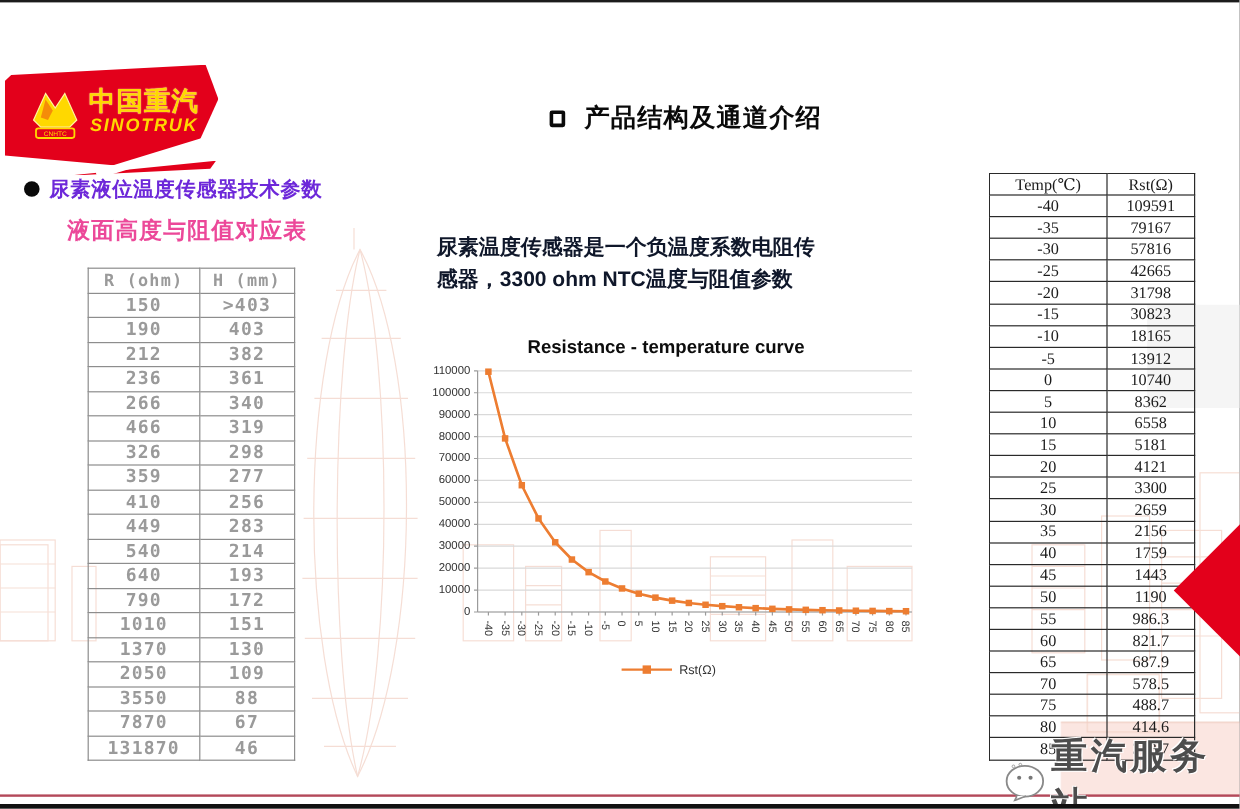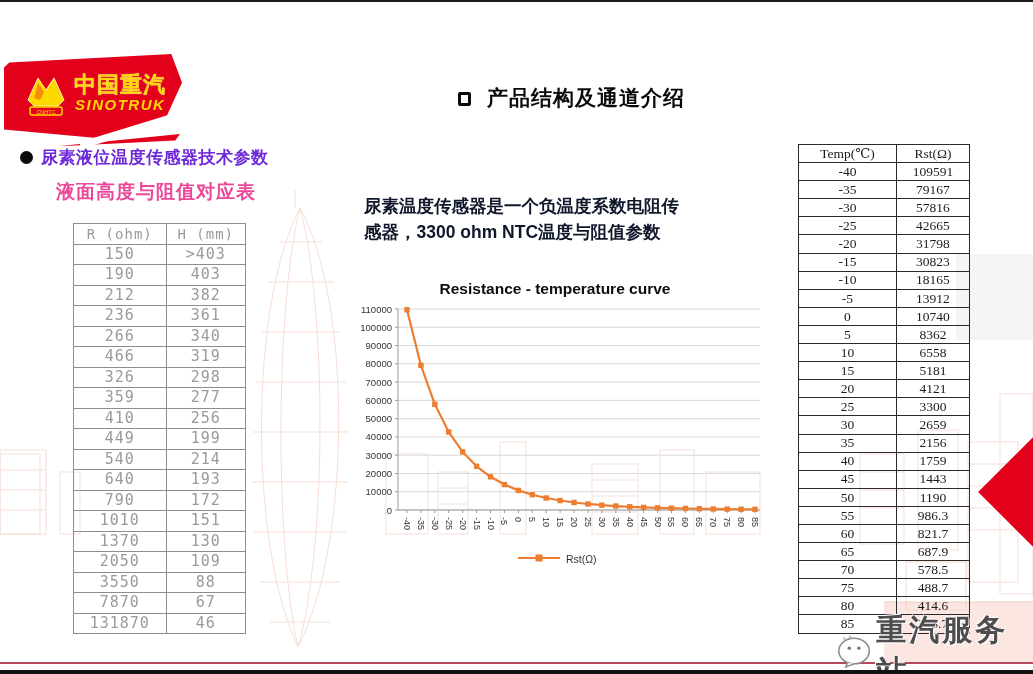--- a/index.html
+++ b/index.html
@@ -60,35 +60,35 @@
     font-family:"Liberation Serif","DejaVu Serif",serif; letter-spacing:1px;
   }
   
   .level-table{
     position:absolute; left:73px; top:221px; z-index:2;
     border-collapse:collapse; width:173px;
     font-family:"DejaVu Sans Mono","Liberation Mono",monospace;
     color:#9a9a9a;
   }
   .level-table th,.level-table td{
-    border:1px solid #8d8d8d; text-align:center; font-weight:400;
+    border:1px solid #8d8d8d; text-align:center; font-weight:700;
     font-size:15px; height:20.5px; line-height:1; letter-spacing:1px;
   }
   .level-table th{ font-size:14px; }
   
   .description{
     position:absolute; left:364px; top:191px; width:420px; z-index:2;
     font-size:17.5px; line-height:1.5; color:#0f172a; font-weight:600;
   }
   .description b{ font-weight:800; }
   
   .chart{ position:absolute; left:358px; top:268px; z-index:2; }
   
   .temp-table{
-    position:absolute; left:798px; top:142px; z-index:2;
+    position:absolute; left:824px; top:142px; z-index:2;
     border-collapse:collapse; width:172px;
     font-family:"Liberation Serif","DejaVu Serif",serif; color:#1b1b1b;
   }
   .temp-table th,.temp-table td{
     border:1px solid #2a2a2a; text-align:center; font-weight:400;
     font-size:13.5px; height:18.1px; line-height:1; padding:0;
   }
   
   .watermark{
     position:absolute; left:836px; top:608px; z-index:6;
@@ -210,21 +210,21 @@
         <tr>
           <td>359</td>
           <td>277</td>
         </tr>
         <tr>
           <td>410</td>
           <td>256</td>
         </tr>
         <tr>
           <td>449</td>
-          <td>199</td>
+          <td>283</td>
         </tr>
         <tr>
           <td>540</td>
           <td>214</td>
         </tr>
         <tr>
           <td>640</td>
           <td>193</td>
         </tr>
         <tr>

